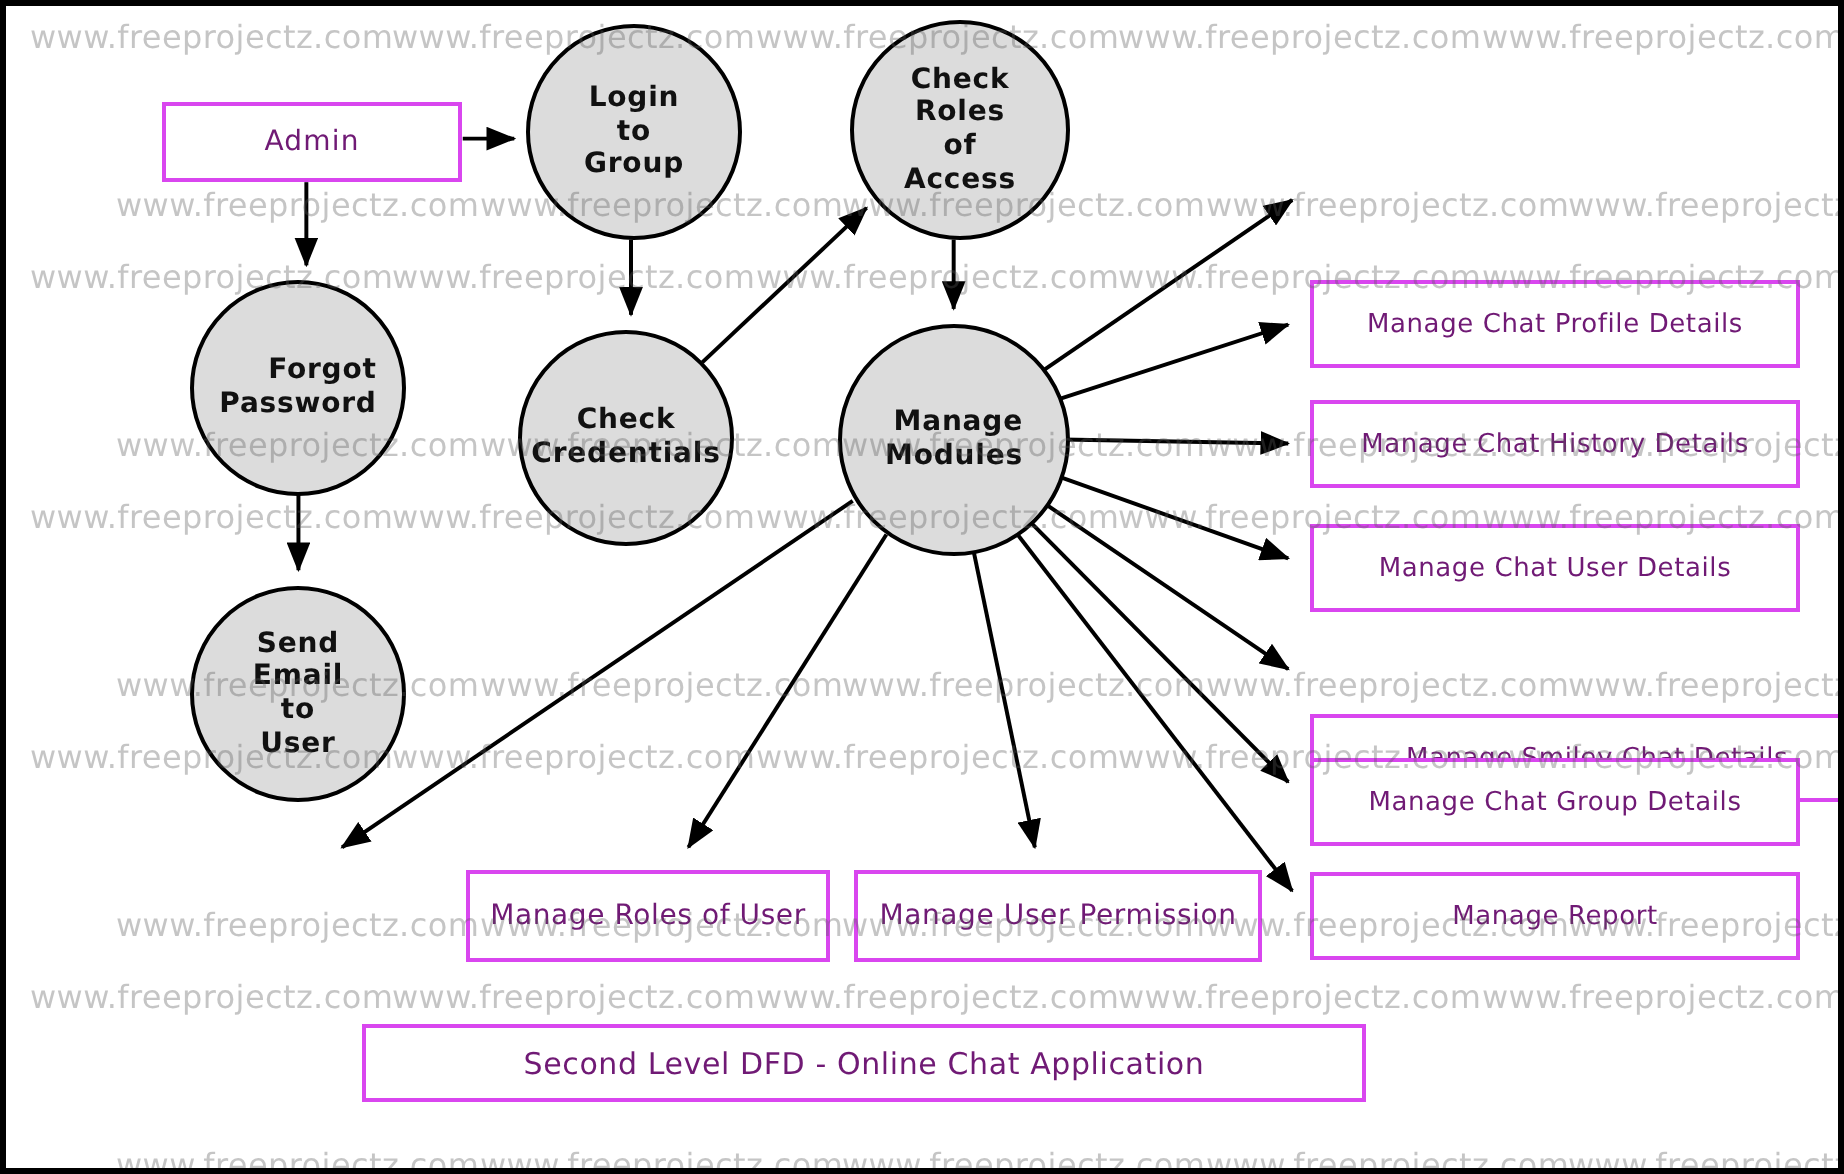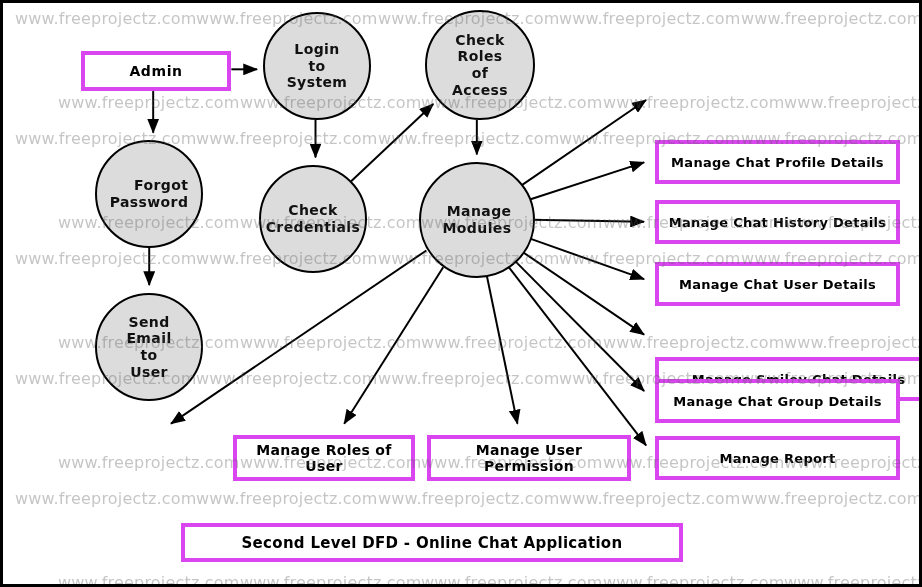--- a/index.html
+++ b/index.html
@@ -14,25 +14,25 @@
     margin:0 auto;
   }
   .layer { position:absolute; left:0; top:0; width:100%; height:100%; }
   #arrow-layer { z-index:1; }
   #node-layer  { z-index:2; pointer-events:none; }
   #wm-layer    { z-index:3; pointer-events:none; }
 
   .entity-box, .store-box, .title-box {
     position:absolute;
     background:#fff;
-    border:4px solid #d946ef;
+    border:2px solid #d946ef;
     box-sizing:border-box;
     display:flex; align-items:center; justify-content:center;
     text-align:center;
-    font-weight:bold; color:#000000;
+    font-weight:normal; color:#701a75;
   }
   .entity-box { font-size:14px; letter-spacing:0.6px; }
   .store-box  { font-size:13px; letter-spacing:0.3px; }
   .title-box  { font-size:15px; letter-spacing:0.3px; }
 
   .process-circle {
     position:absolute;
     background:#dcdcdc;
     border:2px solid #000;
     border-radius:50%;
@@ -82,21 +82,21 @@
     <line x1="443" y1="267" x2="343" y2="425" marker-end="url(#ah)"></line>
     <line x1="487" y1="275" x2="518" y2="425" marker-end="url(#ah)"></line>
   </svg>
 
   <div id="node-layer" class="layer">
 
     <div class="entity-box" style="left:78px; top:48px; width:150px; height:40px;">Admin</div>
 
     <div class="process-circle" style="left:260px; top:9px;  width:108px; height:108px;">Login
 to
-System</div>
+Group</div>
 
     <div class="process-circle" style="left:422px; top:7px;  width:110px; height:110px;">Check
 Roles
 of
 Access</div>
 
     <div class="process-circle" style="left:92px;  top:137px; width:108px; height:108px;text-align:right;">Forgot
 Password</div>
 
     <div class="process-circle" style="left:256px; top:162px; width:108px; height:108px;">Check
@@ -113,21 +113,21 @@
     <div class="store-box" style="left:652px; top:137px; width:245px; height:44px;">Manage Chat Profile Details</div>
     <div class="store-box" style="left:652px; top:197px; width:245px; height:44px;">Manage Chat History Details</div>
     <div class="store-box" style="left:652px; top:259px; width:245px; height:44px;">Manage Chat User Details</div>
     <div class="store-box" style="left:652px; top:316px; width:287px; height:44px;margin-top:38px;">Manage Smiley Chat Details</div>
     <div class="store-box" style="left:652px; top:376px; width:245px; height:44px;">Manage Chat Group Details</div>
     <div class="store-box" style="left:652px; top:433px; width:245px; height:44px;">Manage Report</div>
 
     <div class="store-box" style="left:230px; top:432px; width:182px; height:46px; font-size:14px;">Manage Roles of User</div>
     <div class="store-box" style="left:424px; top:432px; width:204px; height:46px; font-size:14px;">Manage User Permission</div>
 
-    <div class="title-box" style="left:178px; top:520px; width:502px; height:39px;">Second Level DFD - Online Chat Application</div>
+    <div class="title-box" style="left:178px; top:509px; width:502px; height:39px;">Second Level DFD - Online Chat Application</div>
   </div>
 
   <div id="wm-layer" class="layer">
       <span class="wm" style="left: 12px; top: 6px;">www.freeprojectz.com</span>
       <span class="wm" style="left: 193px; top: 6px;">www.freeprojectz.com</span>
       <span class="wm" style="left: 375px; top: 6px;">www.freeprojectz.com</span>
       <span class="wm" style="left: 556px; top: 6px;">www.freeprojectz.com</span>
       <span class="wm" style="left: 738px; top: 6px;">www.freeprojectz.com</span>
       <span class="wm" style="left: 55px; top: 90px;">www.freeprojectz.com</span>
       <span class="wm" style="left: 237px; top: 90px;">www.freeprojectz.com</span>

